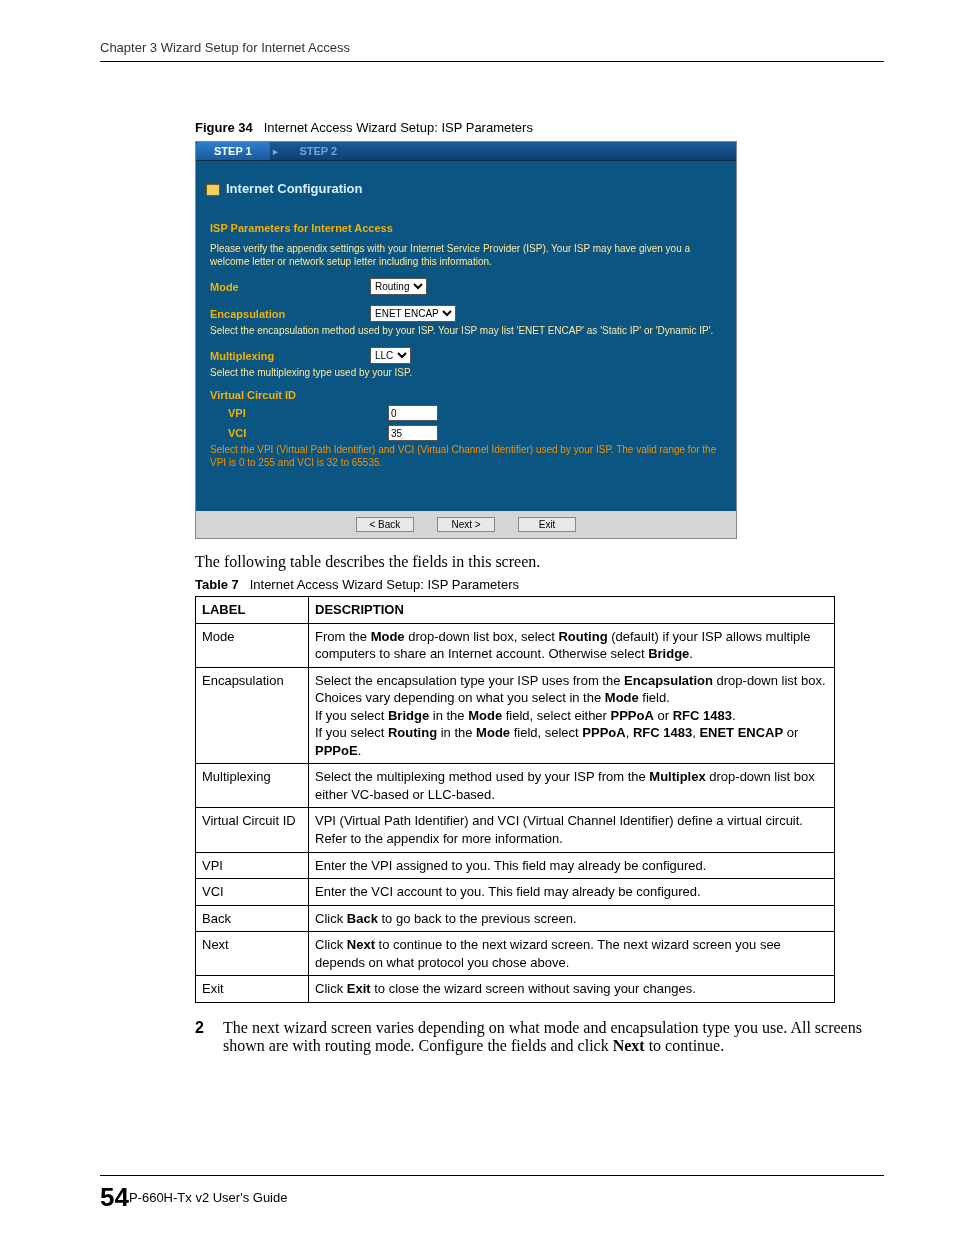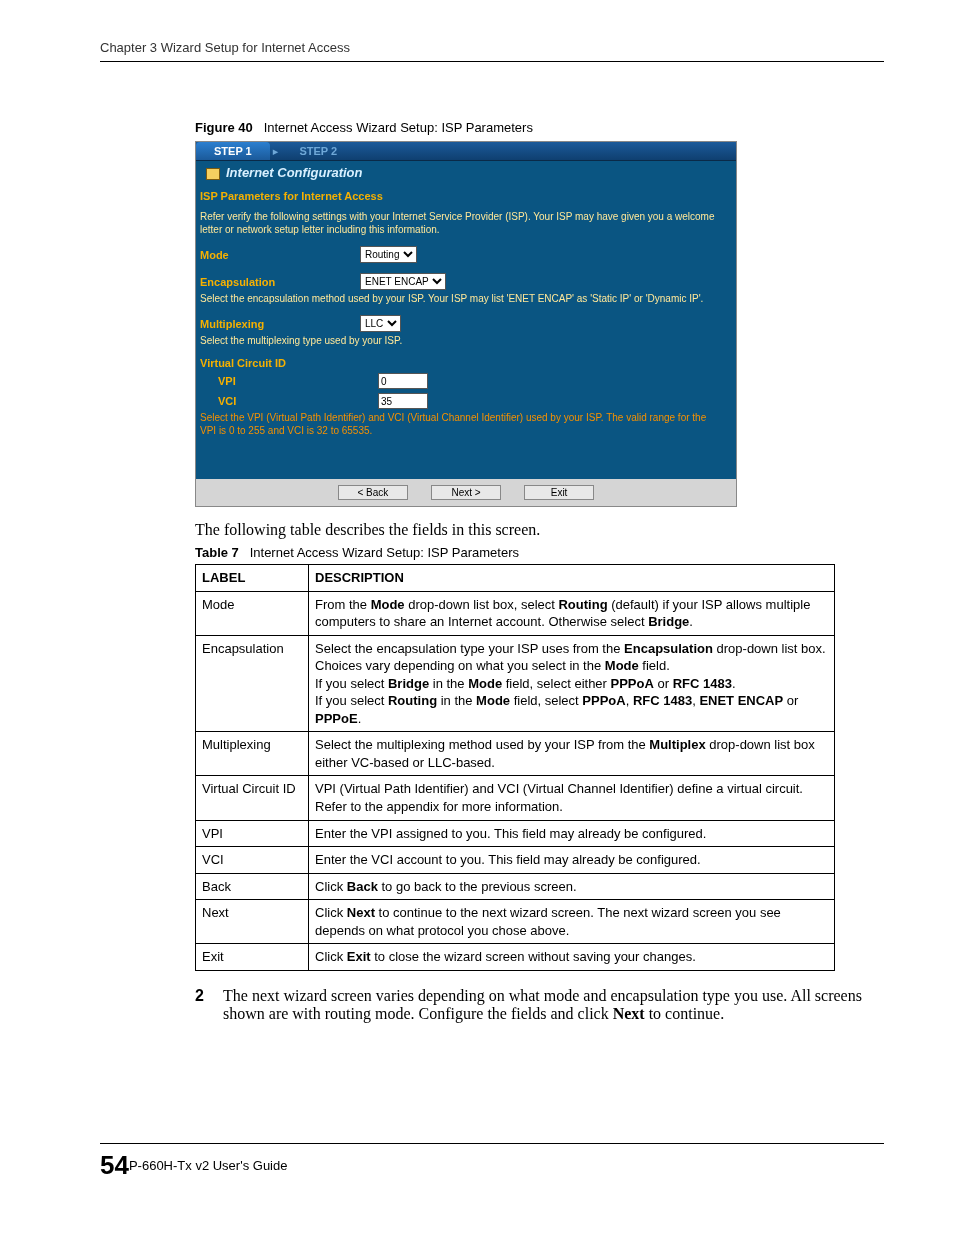--- a/index.html
+++ b/index.html
@@ -47,35 +47,34 @@
     font-size: 11px;
     font-weight: bold;
   }
   .wiz-step-tab.active {
     background: linear-gradient(#2b7fd0,#1b5a9a);
     color: #fff;
     border-radius: 4px 4px 0 0;
   }
   .wiz-step-tab.inactive { color: #6fa8d8; }
   .wiz-title {
-    padding: 4px 10px;
+    padding: 20px 10px;
     color: #d8f0ff;
     font-weight: bold;
     font-size: 13px;
-    font-style: italic;
   }
   .wiz-title-icon {
     display: inline-block;
     width: 12px; height: 10px;
     background: #f5d060;
     border: 1px solid #7a5a10;
     margin-right: 6px;
     vertical-align: middle;
   }
-  .wiz-body { padding: 6px 14px 14px 4px; }
+  .wiz-body { padding: 6px 14px 14px 14px; }
   .wiz-section-head {
     color: #f5b000;
     font-weight: bold;
     font-size: 11px;
     margin-bottom: 8px;
   }
   .wiz-row { display: flex; align-items: center; margin-top: 10px; }
   .wiz-label {
     color: #f5b000;
     font-weight: bold;
@@ -101,21 +100,21 @@
   }
   .wiz select { height: 17px; }
   .wiz input[type=text] { width: 50px; padding: 0 2px; }
   .wiz-footer {
     background: #d5d5d5;
     padding: 6px;
     text-align: center;
   }
   .wiz-footer button {
     font-size: 10px;
-    width: 70px;
+    width: 58px;
     margin: 0 10px;
     background: #e8e8e8;
     border: 1px solid #888;
     padding: 1px 0;
   }
 
   .body-text {
     padding-left: 95px;
     margin: 14px 0 6px 0;
     font-family: "Times New Roman", Times, serif;
@@ -162,35 +161,35 @@
   }
   .page-footer .pn { font-size: 26px; font-weight: bold; }
   .page-footer .guide { font-size: 13px; }
 </style>
 </head>
 <body>
 
 <div class="chapter-header">Chapter 3 Wizard Setup for Internet Access</div>
 
 <div class="figure-caption">
-  <b>Figure 40</b>&nbsp;&nbsp;&nbsp;<span>Internet Access Wizard Setup: ISP Parameters</span>
+  <b>Figure 34</b>&nbsp;&nbsp;&nbsp;<span>Internet Access Wizard Setup: ISP Parameters</span>
 </div>
 
 <div class="wiz">
   <div class="wiz-steps">
     <span class="wiz-step-tab active">STEP 1</span>
     <span style="color:#6fa8d8;">▸</span>
     <span class="wiz-step-tab inactive">STEP 2</span>
   </div>
   <div class="wiz-title">
     <span class="wiz-title-icon"></span><span>Internet Configuration</span>
   </div>
   <div class="wiz-body">
     <div class="wiz-section-head">ISP Parameters for Internet Access</div>
-    <div class="wiz-help">Refer verify the following settings with your Internet Service Provider (ISP). Your ISP may have given you a welcome letter or network setup letter including this information.</div>
+    <div class="wiz-help">Please verify the appendix settings with your Internet Service Provider (ISP). Your ISP may have given you a welcome letter or network setup letter including this information.</div>
 
     <div class="wiz-row">
       <div class="wiz-label">Mode</div>
       <select><option>Routing</option></select>
     </div>
 
     <div class="wiz-row">
       <div class="wiz-label">Encapsulation</div>
       <select><option>ENET ENCAP</option></select>
     </div>

